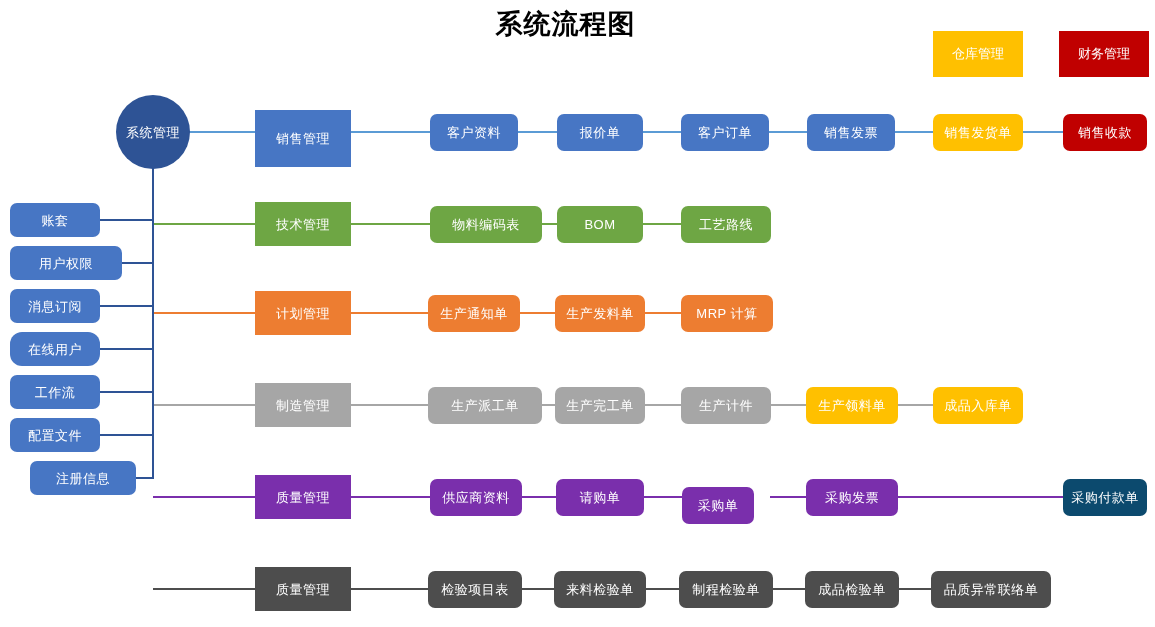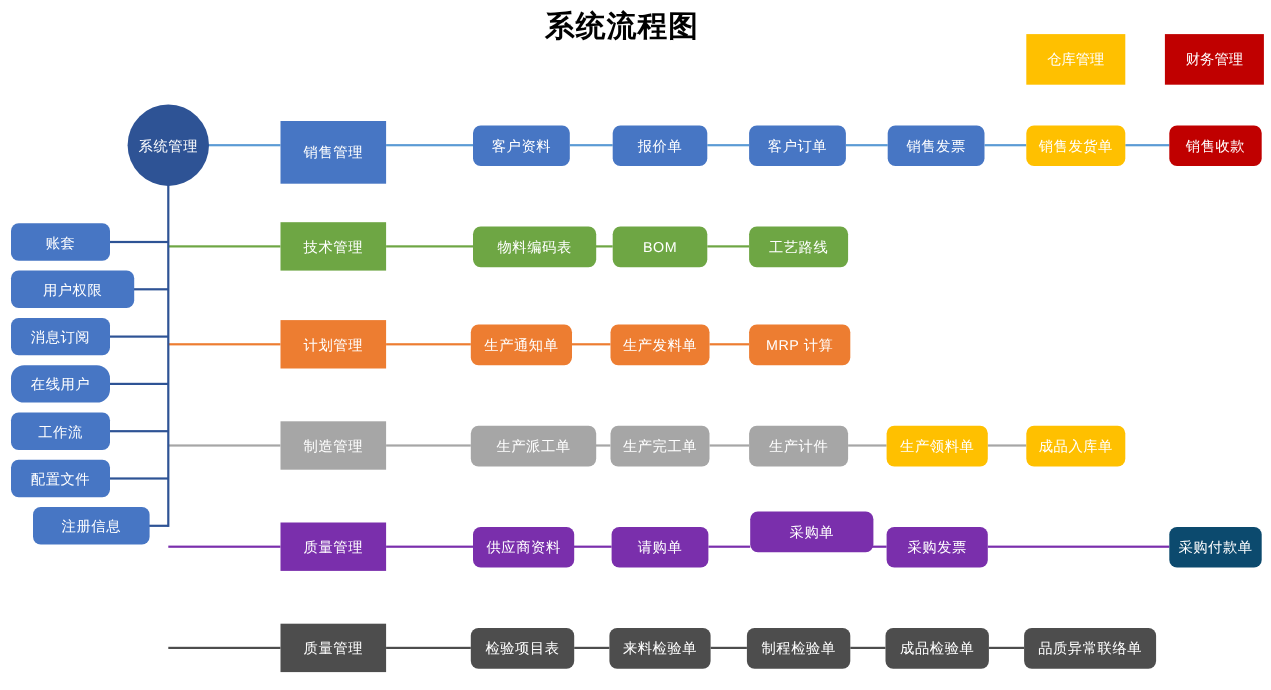--- a/index.html
+++ b/index.html
@@ -144,21 +144,21 @@
       <div class="node rounded" style="left: 681px; top: 294.5px; width: 92px; height: 37px; background: rgb(237, 125, 49);">MRP 计算</div>
       <div class="node square" style="left: 255px; top: 383px; width: 96px; height: 44px; background: rgb(166, 166, 166);">制造管理</div>
       <div class="node rounded" style="left: 428px; top: 386.5px; width: 114px; height: 37px; background: rgb(166, 166, 166);">生产派工单</div>
       <div class="node rounded" style="left: 555px; top: 386.5px; width: 90px; height: 37px; background: rgb(166, 166, 166);">生产完工单</div>
       <div class="node rounded" style="left: 681px; top: 386.5px; width: 90px; height: 37px; background: rgb(166, 166, 166);">生产计件</div>
       <div class="node rounded" style="left: 806px; top: 386.5px; width: 92px; height: 37px; background: rgb(255, 192, 0);">生产领料单</div>
       <div class="node rounded" style="left: 933px; top: 386.5px; width: 90px; height: 37px; background: rgb(255, 192, 0);">成品入库单</div>
       <div class="node square" style="left: 255px; top: 475px; width: 96px; height: 44px; background: rgb(122, 47, 172);">质量管理</div>
       <div class="node rounded" style="left: 430px; top: 478.5px; width: 92px; height: 37px; background: rgb(122, 47, 172);">供应商资料</div>
       <div class="node rounded" style="left: 556px; top: 478.5px; width: 88px; height: 37px; background: rgb(122, 47, 172);">请购单</div>
-      <div class="node rounded" style="left: 682px; top: 465px; width: 112px; height: 37px; background: rgb(122, 47, 172);">采购单</div>
+      <div class="node rounded" style="left: 682px; top: 487px; width: 72px; height: 37px; background: rgb(122, 47, 172);">采购单</div>
       <div class="node rounded" style="left: 806px; top: 478.5px; width: 92px; height: 37px; background: rgb(122, 47, 172);">采购发票</div>
       <div class="node rounded" style="left: 1063px; top: 478.5px; width: 84px; height: 37px; background: #0c4a6e;">采购付款单</div>
       <div class="node square" style="left: 255px; top: 567px; width: 96px; height: 44px; background: rgb(77, 77, 77);">质量管理</div>
       <div class="node rounded" style="left: 428px; top: 570.5px; width: 94px; height: 37px; background: rgb(77, 77, 77);">检验项目表</div>
       <div class="node rounded" style="left: 554px; top: 570.5px; width: 92px; height: 37px; background: rgb(77, 77, 77);">来料检验单</div>
       <div class="node rounded" style="left: 679px; top: 570.5px; width: 94px; height: 37px; background: rgb(77, 77, 77);">制程检验单</div>
       <div class="node rounded" style="left: 805px; top: 570.5px; width: 94px; height: 37px; background: rgb(77, 77, 77);">成品检验单</div>
       <div class="node rounded" style="left: 931px; top: 570.5px; width: 120px; height: 37px; background: rgb(77, 77, 77);">品质异常联络单</div>
       <div class="node circle" style="left: 116px; top: 95px; width: 74px; height: 74px; background: rgb(46, 83, 149);">系统管理</div>
       <div class="node sidebar" style="left: 10px; top: 203px; width: 90px; height: 34px; background: rgb(71, 118, 196);">账套</div>

